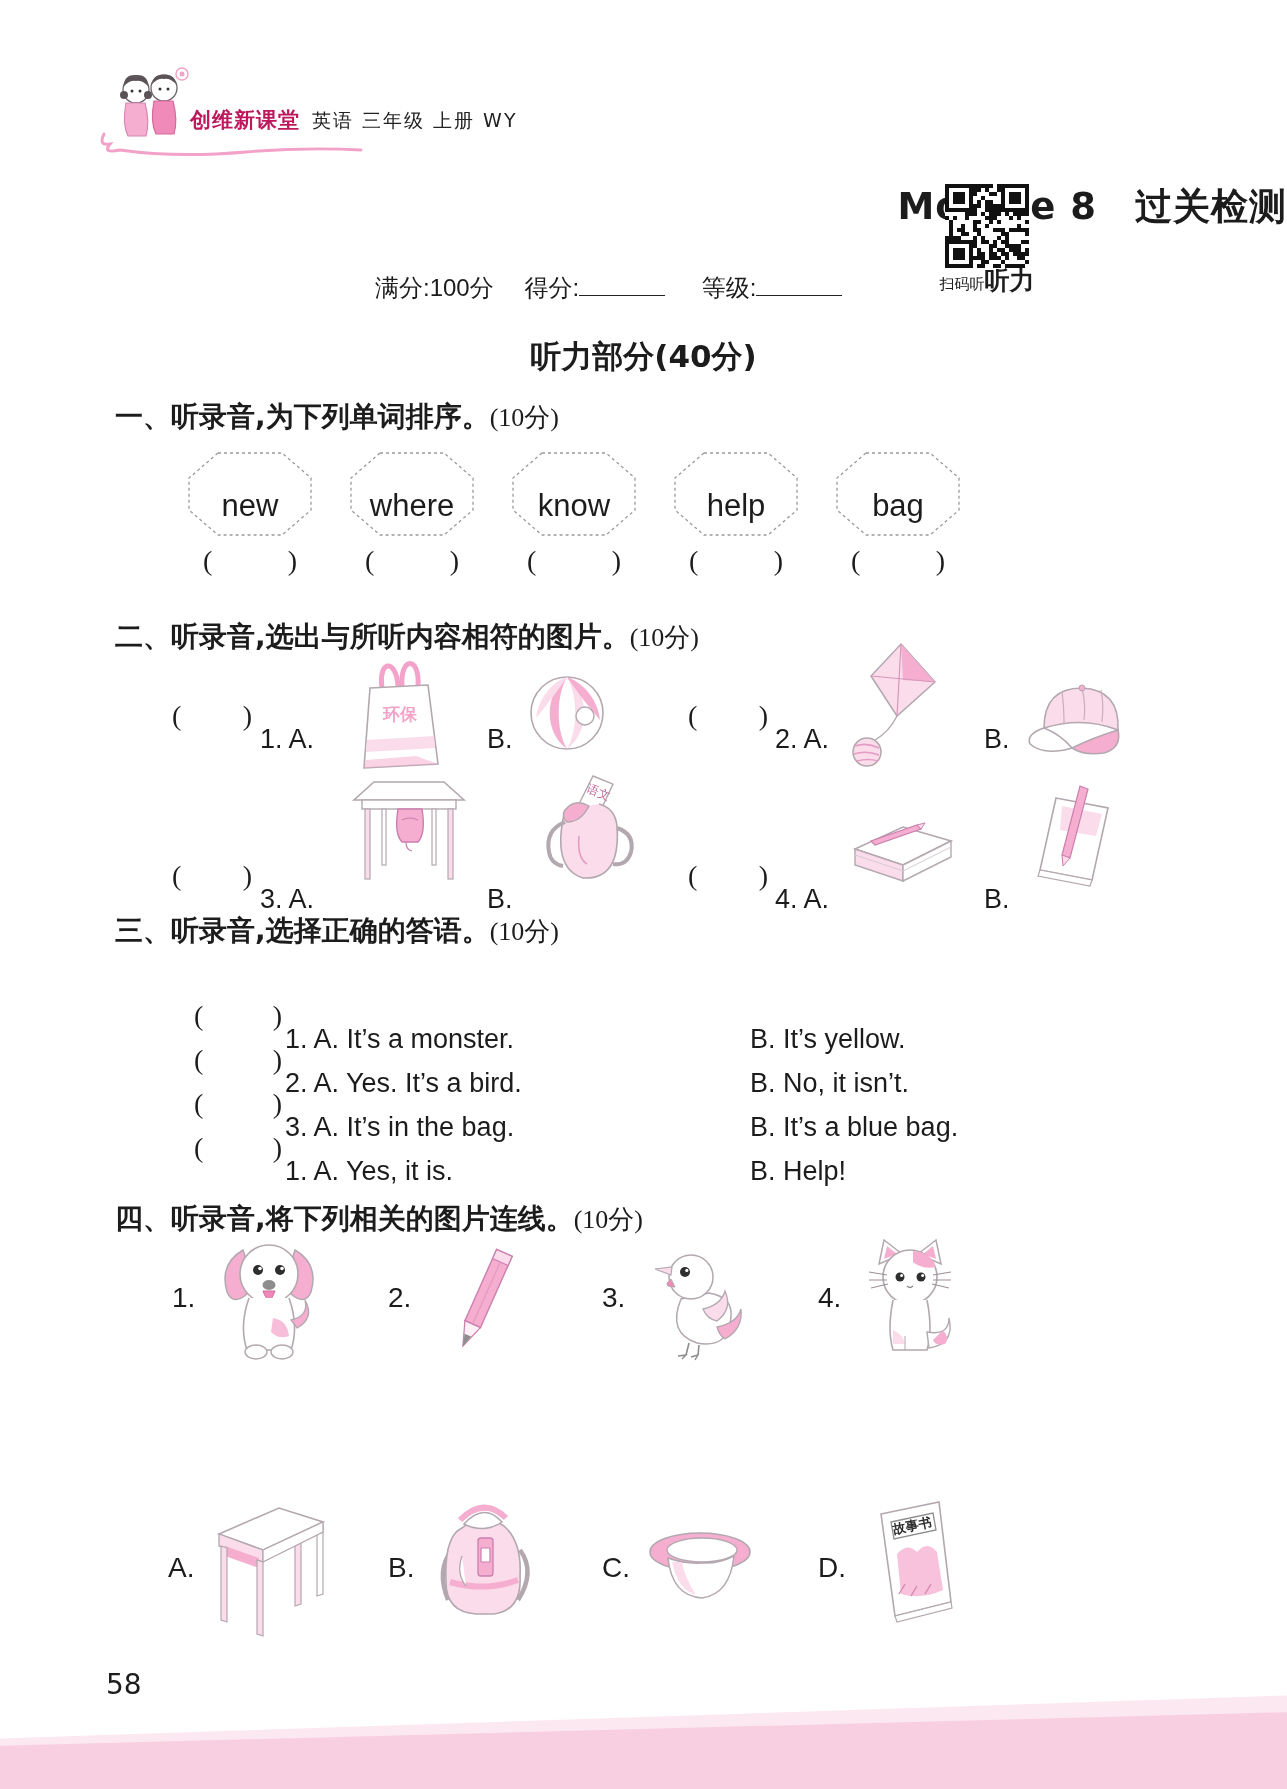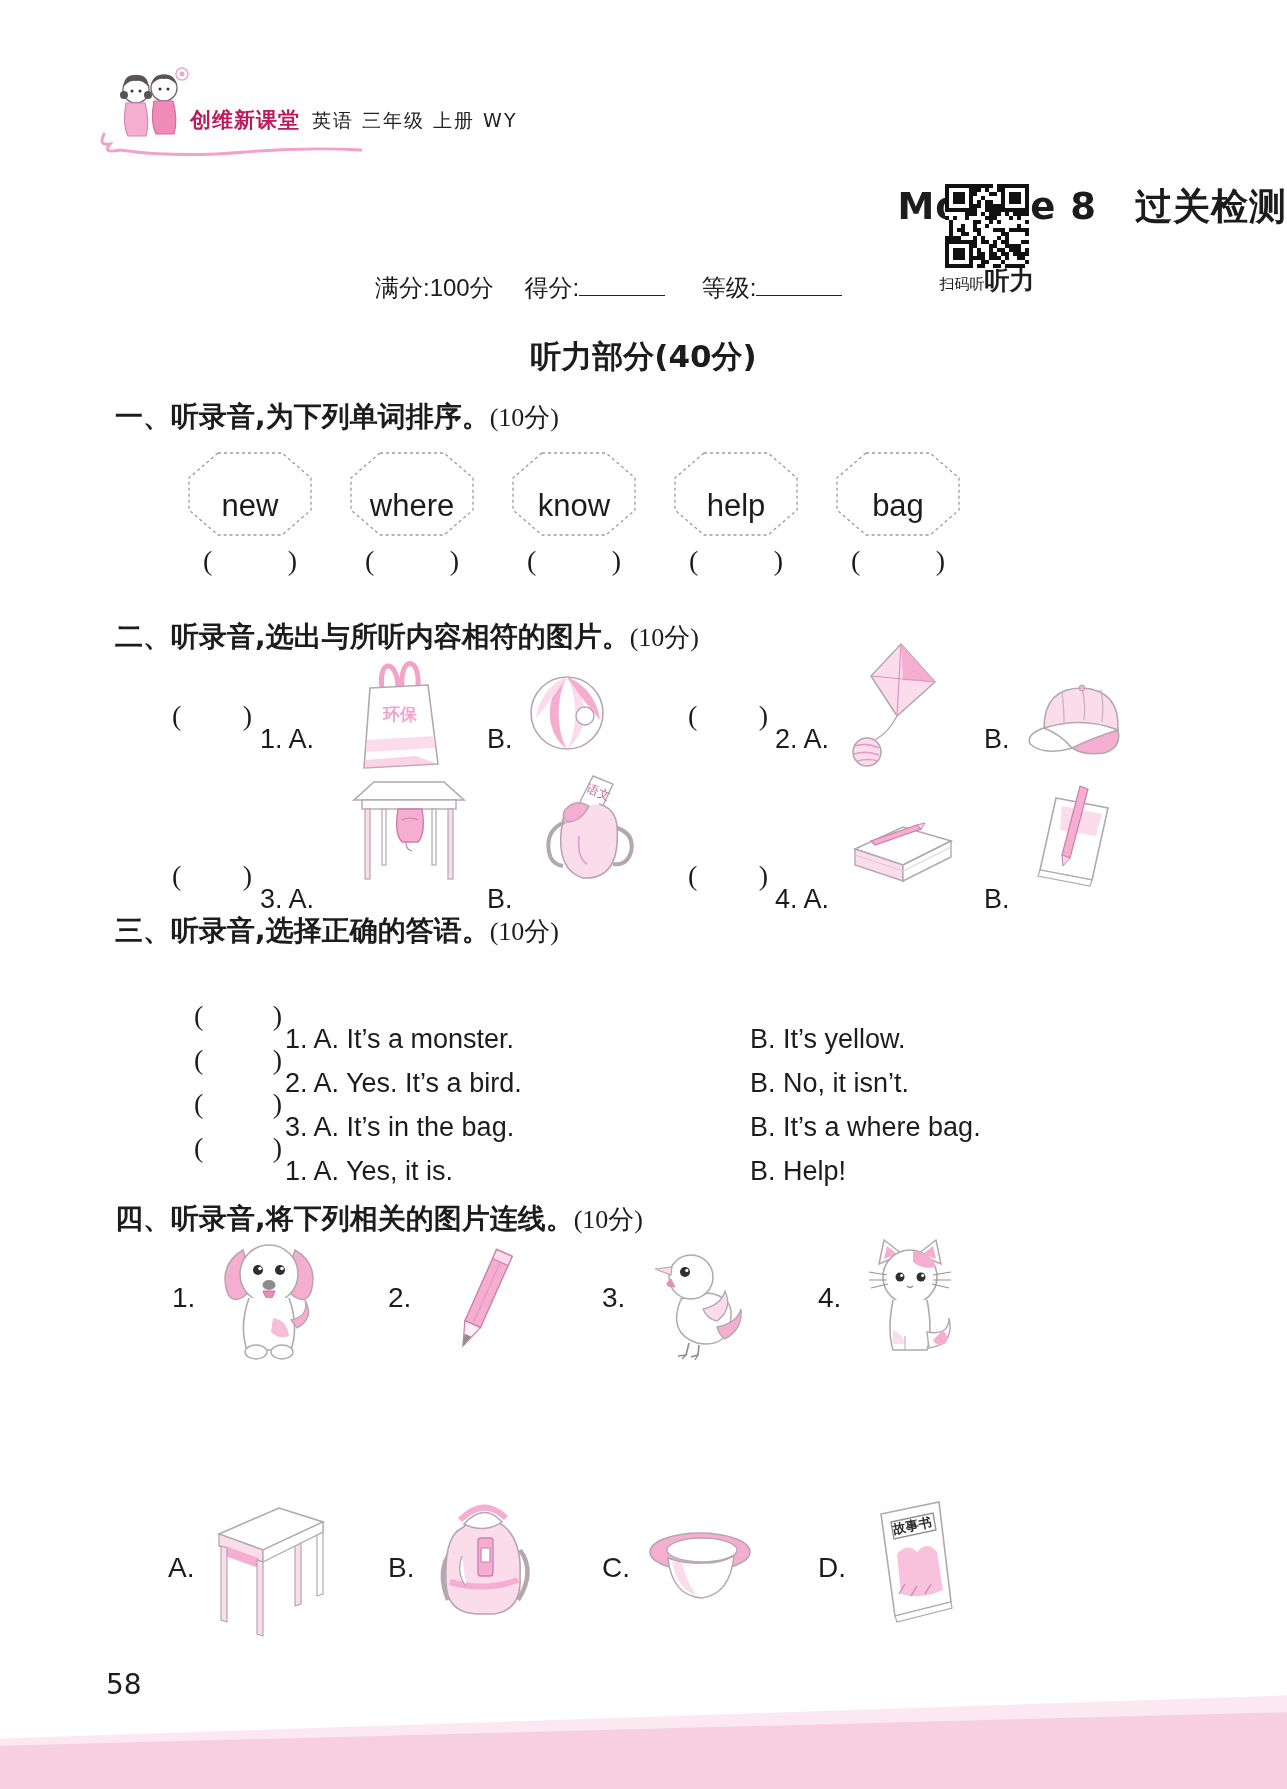--- a/index.html
+++ b/index.html
@@ -398,21 +398,21 @@
       <i>)</i>
     </span>
   <span class="abs s3t serif" style="left:285px;top:1044px">2. A. Yes. It’s a bird.</span>
   <span class="abs s3t serif" style="left:750px;top:1044px">B. No, it isn’t.</span>
 
   <span class="abs paren" style="left:194px;top:1088px;width:88px">
       <i>(</i>
       <i>)</i>
     </span>
   <span class="abs s3t serif" style="left:285px;top:1088px">3. A. It’s in the bag.</span>
-  <span class="abs s3t serif" style="left:750px;top:1088px">B. It’s a where bag.</span>
+  <span class="abs s3t serif" style="left:750px;top:1088px">B. It’s a blue bag.</span>
 
   <span class="abs paren" style="left:194px;top:1132px;width:88px">
       <i>(</i>
       <i>)</i>
     </span>
   <span class="abs s3t serif" style="left:285px;top:1132px">1. A. Yes, it is.</span>
   <span class="abs s3t serif" style="left:750px;top:1132px">B. Help!</span>
 
   <div class="abs sec-head hei" style="left:115px;top:1200px">
     <span>四、</span><span>听录音,将下列相关的图片连线。</span><span class="sec-score">(10分)</span>

